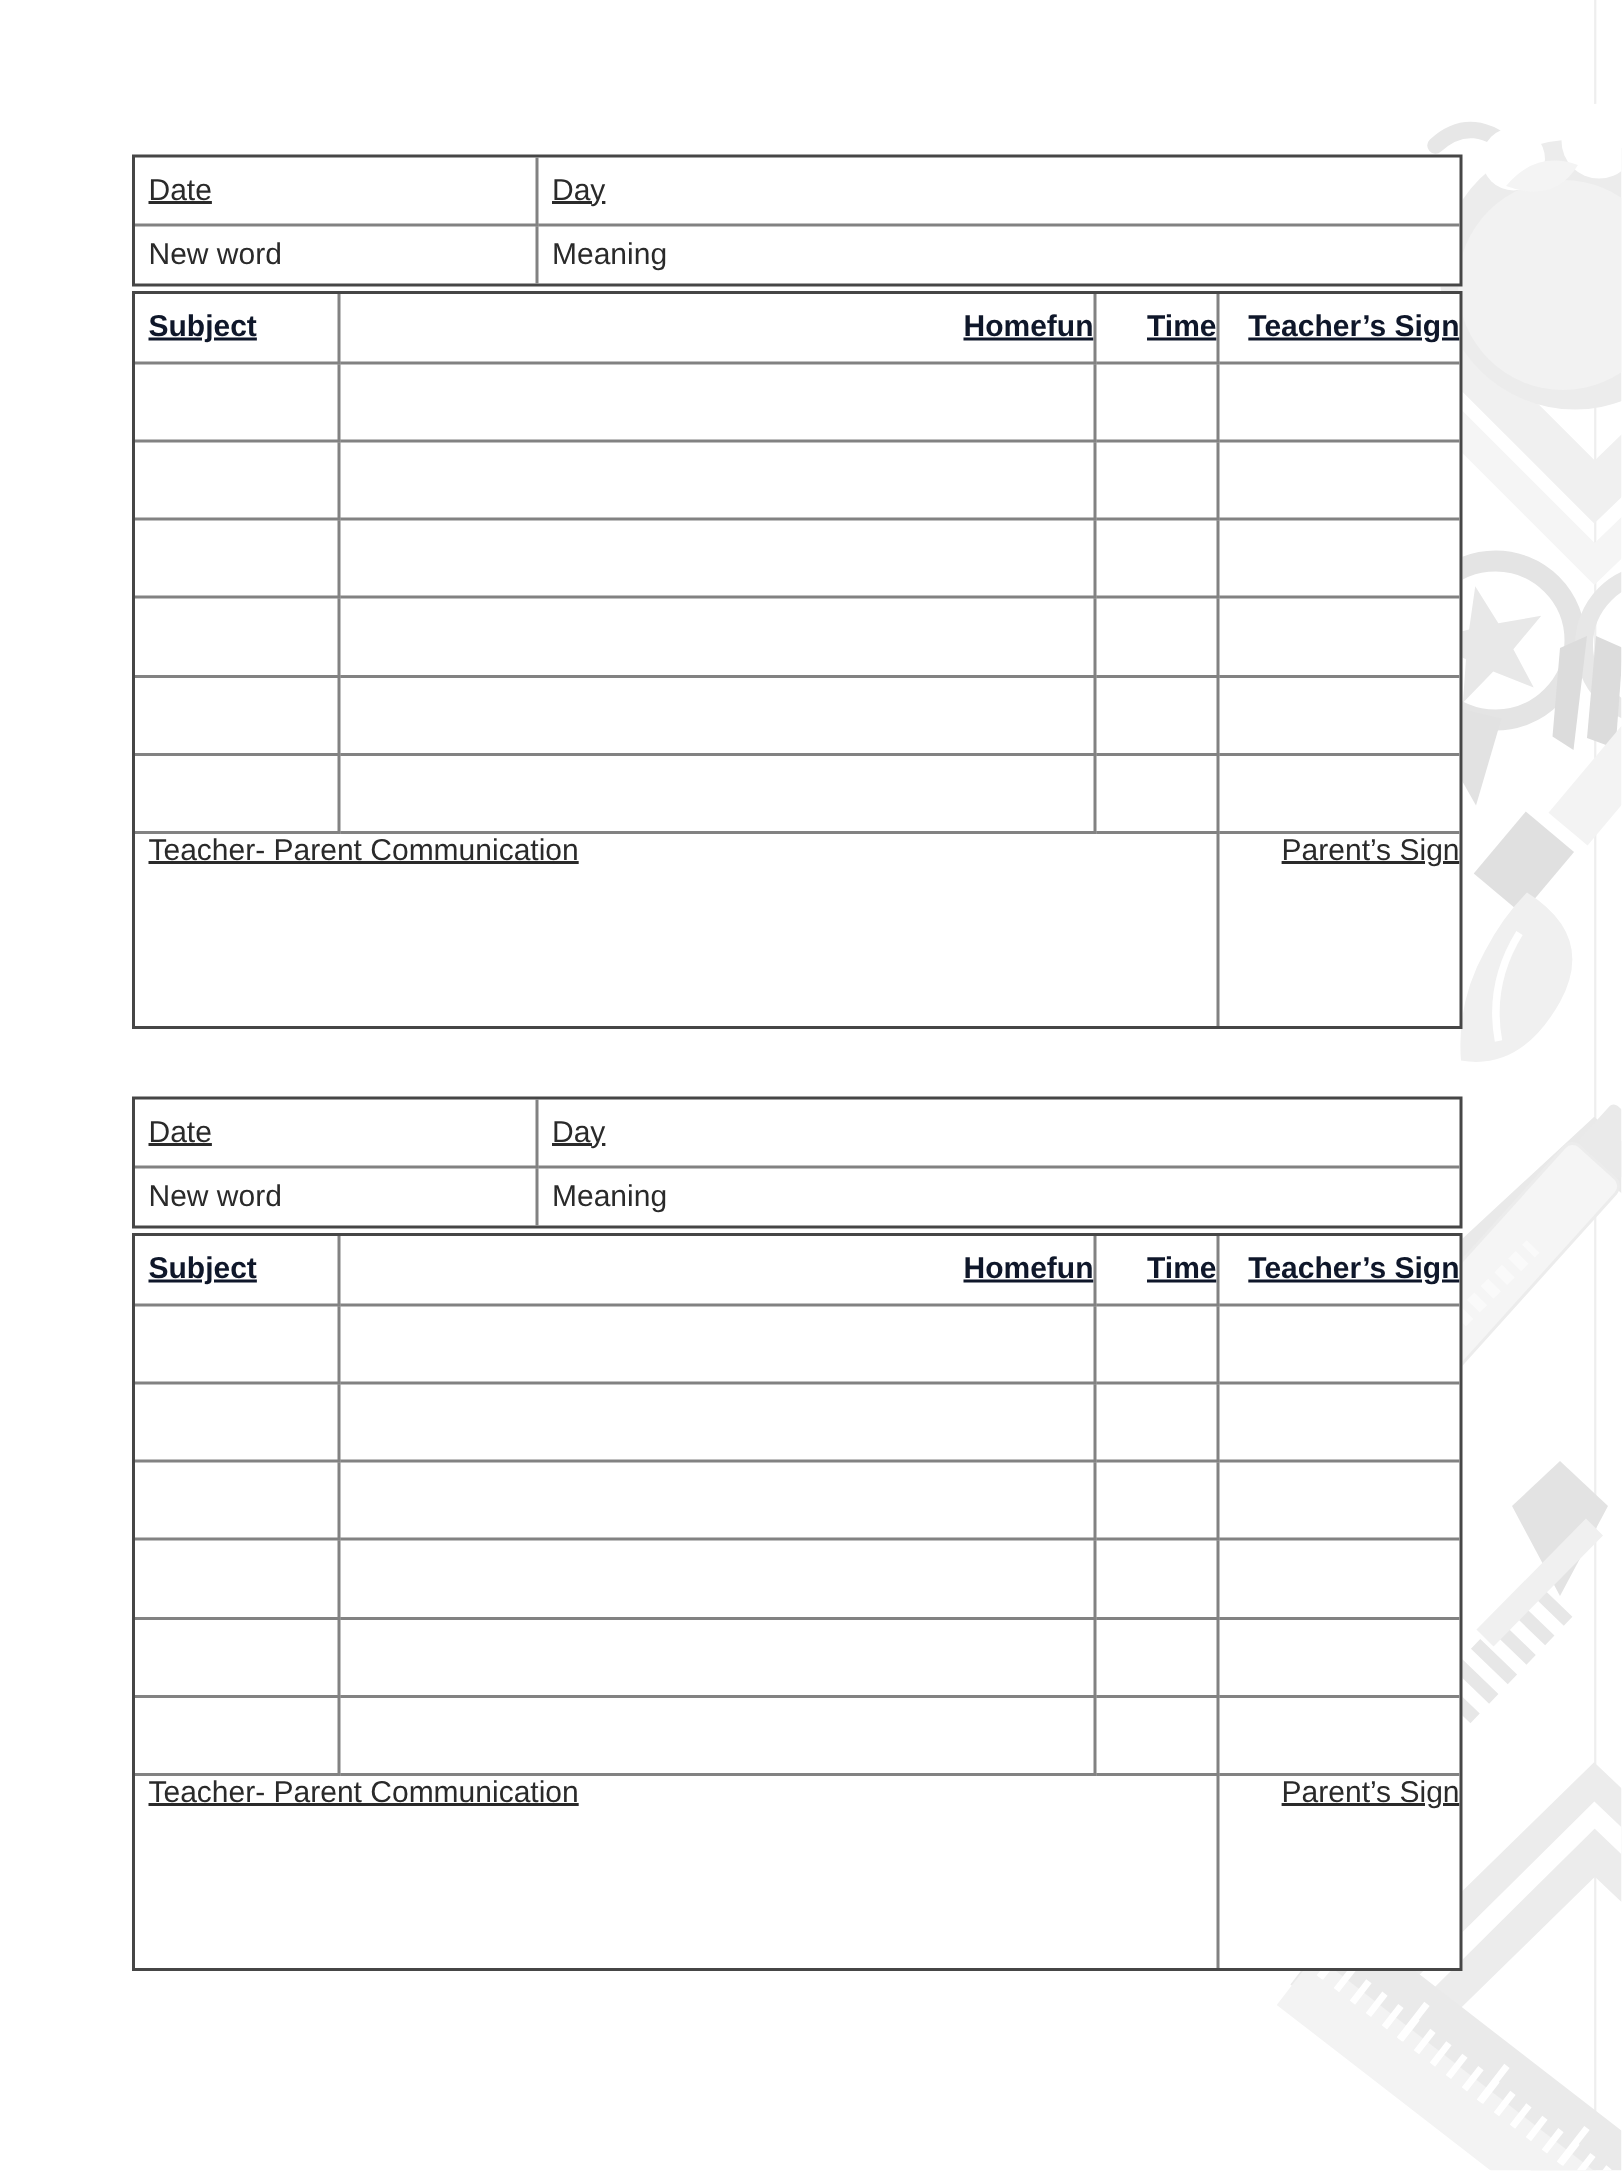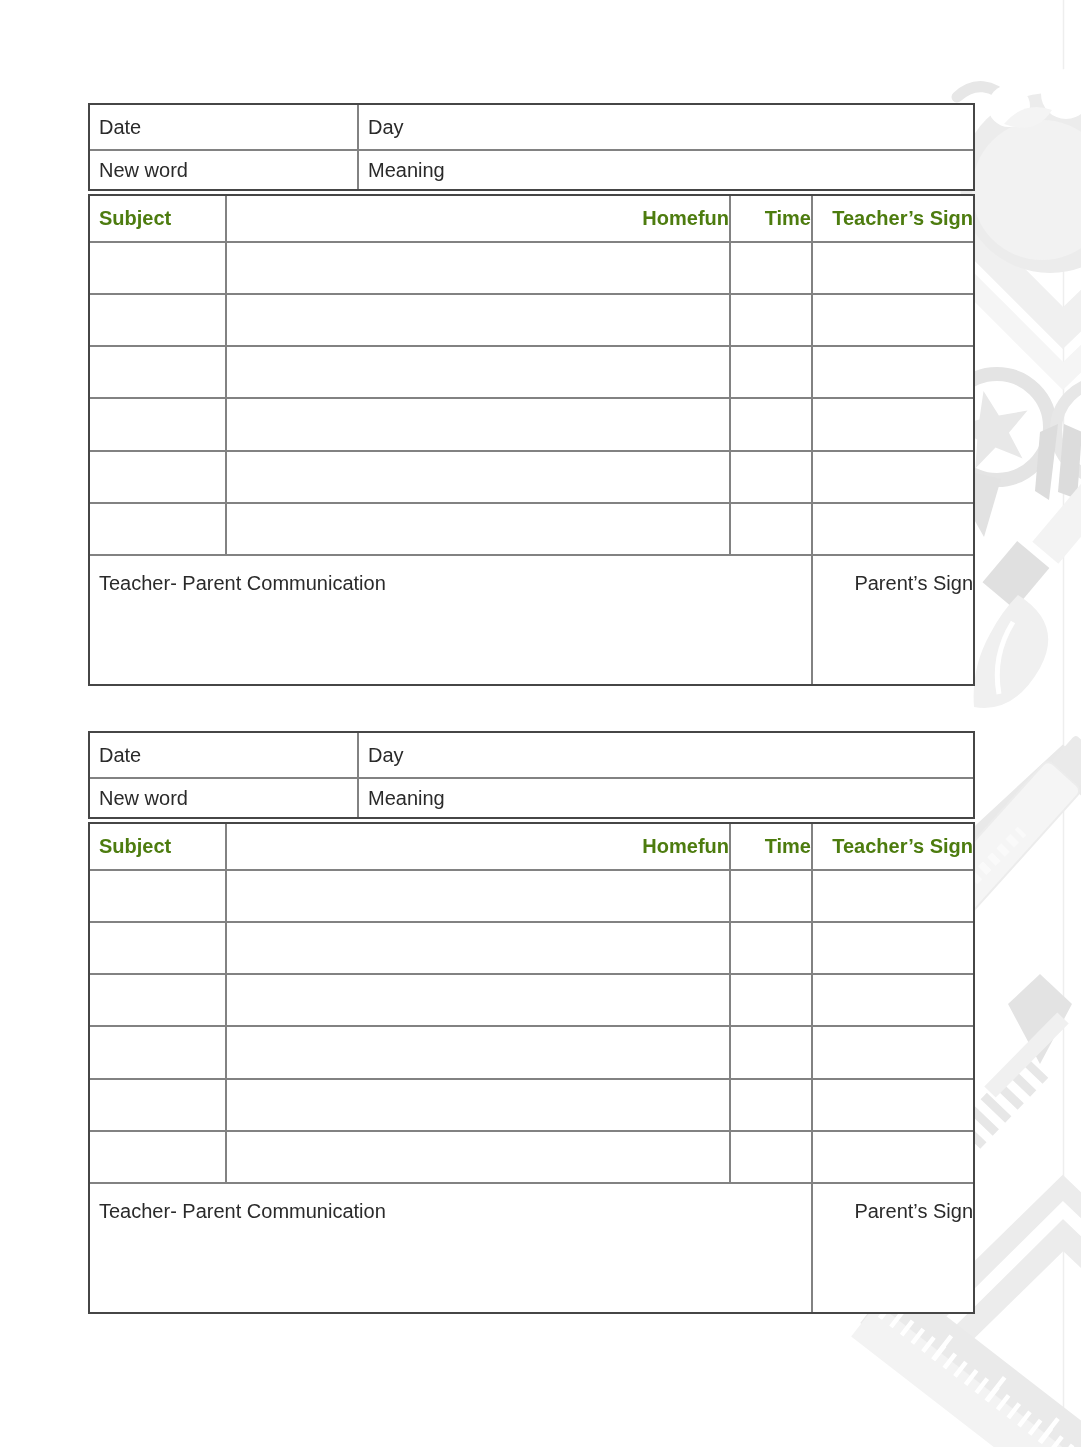--- a/index.html
+++ b/index.html
@@ -15,27 +15,27 @@
     position:absolute; left:0; right:0; background:#ffffff;
     border:2px solid #464646; box-sizing:border-box;
   }
   .mini { top:0; height:88px; }
   .main { top:91px; height:492px; }
   table.grid { width:100%; height:100%; border-collapse:collapse; table-layout:fixed; }
   .grid td {
     border:2px solid #828282; font-size:20px; color:#2a2a2a;
     padding:0 0 0 9px; vertical-align:middle; overflow:hidden; white-space:nowrap;
   }
-  .grid tr:first-child > td { border-top:none; }
+  .grid tr:first-child > td { border-top:none;text-decoration:underline; }
   .grid tr:last-child  > td { border-bottom:none; }
   .grid td:first-child { border-left:none; }
   .grid td:last-child  { border-right:none; }
-  .head td { font-weight:bold; color:#4d7c0f; }
+  .head td { font-weight:bold; color:#0f172a; }
   .c { text-align:right; padding-left:0; }
-  .comm td { vertical-align:top; padding-top:16px; }
+  .comm td { vertical-align:top; padding-top:0;text-decoration:underline; }
 </style>
 </head>
 <body>
 
 <div class="sheet">
 
   <svg class="watermark" width="1081" height="1447" viewBox="0 0 1081 1447">
     <line x1="1063.5" y1="0" x2="1063.5" y2="1447" stroke="#eeeeee" stroke-width="1.5"></line>
 
     <g>

